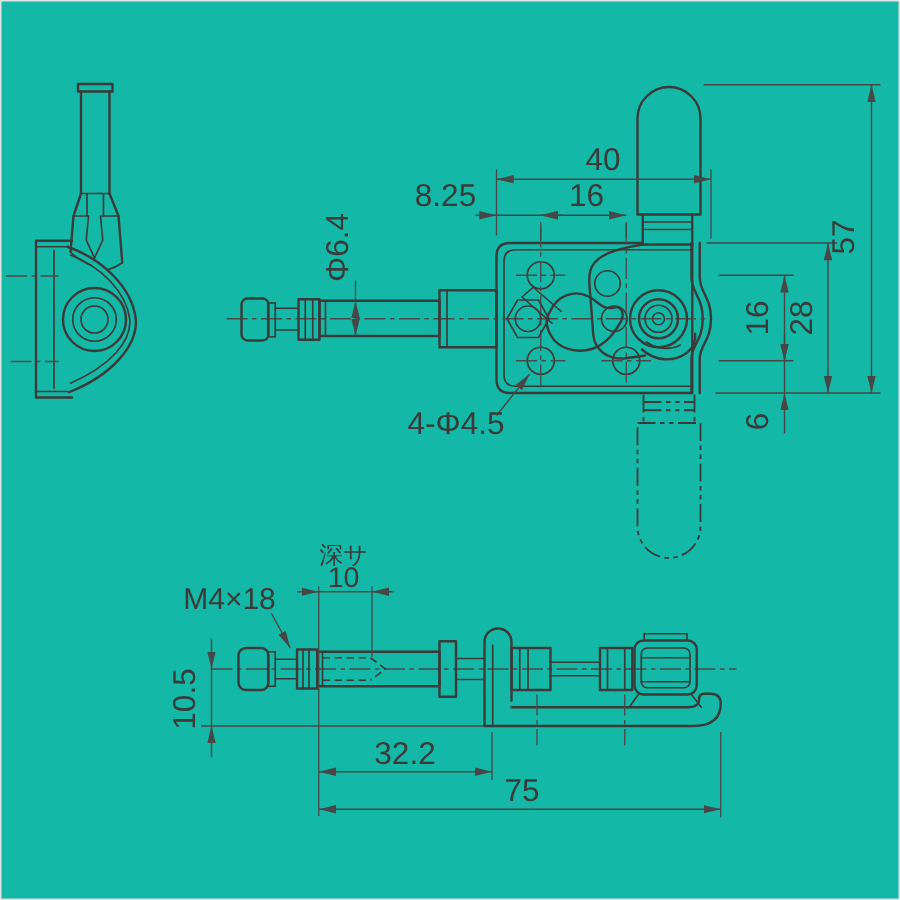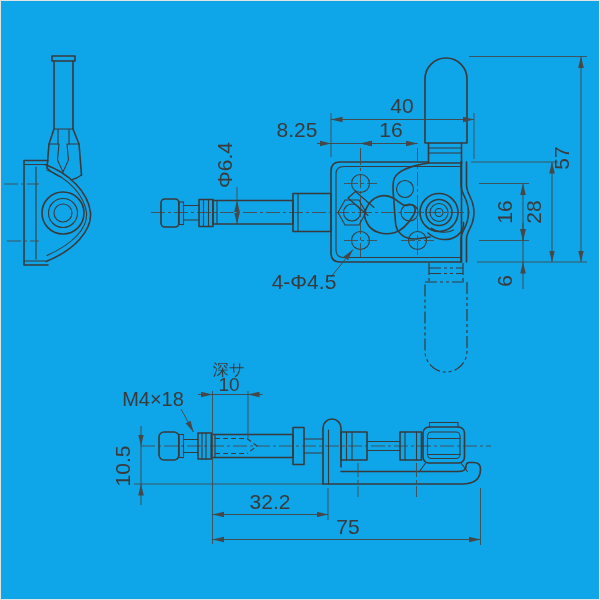--- a/index.html
+++ b/index.html
@@ -1,16 +1,16 @@
 <!DOCTYPE html>
 <html><head>
 <meta charset="utf-8">
 <style>
   html,body{margin:0;padding:0;background:#fff;}
-  .canvas{width:600px;height:600px;background:#0ea5e9;border:1px solid #e3e3e3;box-sizing:border-box;position:relative;font-family:"Liberation Sans",sans-serif;text-decoration:underline;}
+  .canvas{width:600px;height:600px;background:#14b8a6;border:1px solid #e3e3e3;box-sizing:border-box;position:relative;font-family:"Liberation Sans",sans-serif;text-decoration:underline;}
   svg{display:block;}
   .part{stroke:#3a3a3a;fill:none;stroke-width:1.6;stroke-linecap:round;stroke-linejoin:round;}
   .part2{stroke:#3a3a3a;fill:none;stroke-width:1.1;stroke-linecap:round;}
   .cl{stroke:#4a4a4a;fill:none;stroke-width:0.9;stroke-dasharray:14 3 3 3;}
   .hid{stroke:#3a3a3a;fill:none;stroke-width:1.05;stroke-dasharray:5 3;}
   .ph{stroke:#3a3a3a;fill:none;stroke-width:1.2;stroke-dasharray:12 3 3 3 3 3;}
   .dim{stroke:#474747;fill:none;stroke-width:0.95;}
   .ext{stroke:#474747;fill:none;stroke-width:0.85;}
   .dt{fill:#3a3a3a;font-family:"Liberation Sans",sans-serif;font-size:21px;}
   .dts{font-size:19px;}

